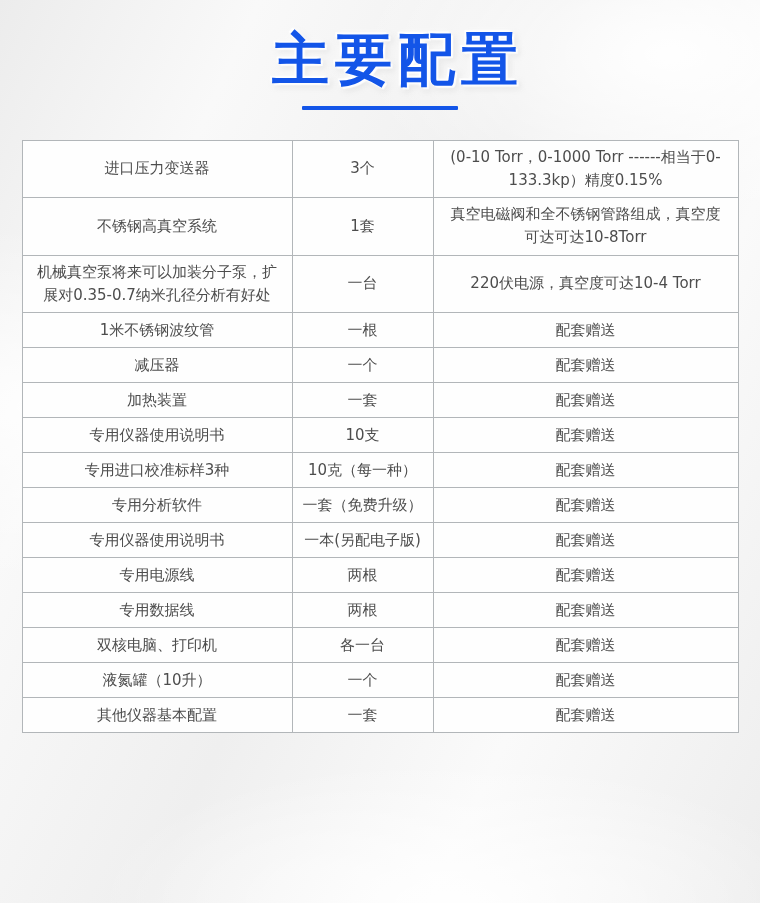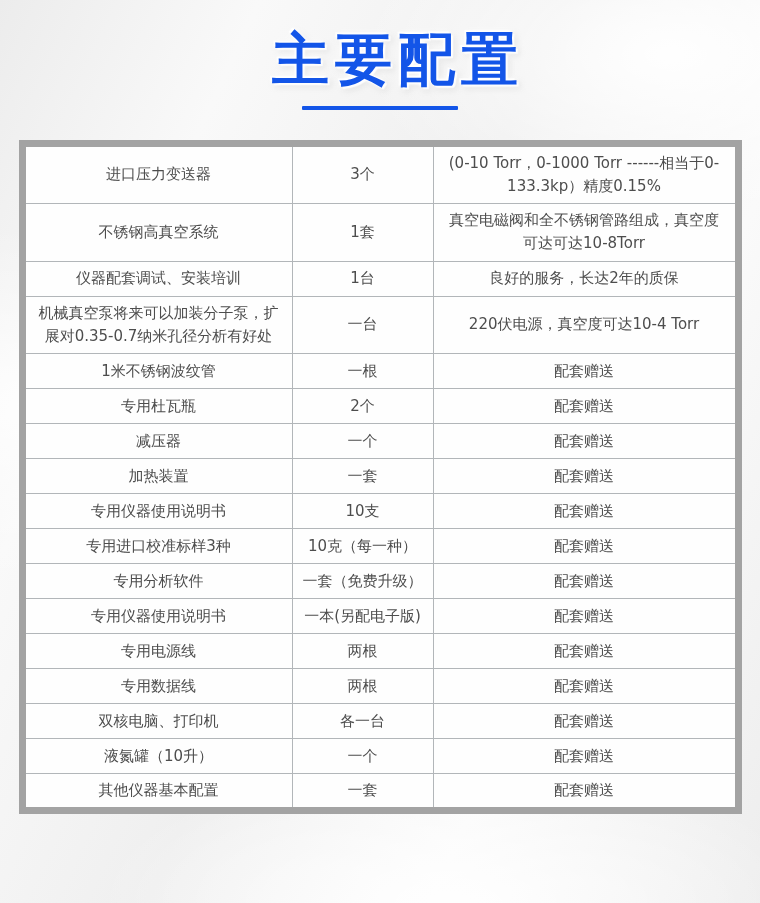--- a/index.html
+++ b/index.html
@@ -48,21 +48,21 @@
   }
   .config-table td {
     border: 1px solid var(--line);
     text-align: center;
     vertical-align: middle;
     padding: 5px 10px;
     line-height: 1.55;
     word-break: break-word;
   }
   .config-table tr { height: 35px; }
-  .config-table { border: 7px solid #a3a3a3; }
+  .config-table { border: 1px solid #a3a3a3; }
 </style>
 </head>
 <body>
 
 <div class="header">
   <div class="page-title">主要配置</div>
   <div class="title-underline"></div>
 </div>
 
 <table class="config-table">
@@ -78,43 +78,33 @@
     <td>(0-10 Torr，0-1000 Torr ------相当于0-133.3kp）精度0.15%</td>
   </tr>
 
   <tr>
     <td>不锈钢高真空系统</td>
     <td>1套</td>
     <td>真空电磁阀和全不锈钢管路组成，真空度可达可达10-8Torr</td>
   </tr>
 
 
-  <tr>
-    <td>仪器配套调试、安装培训</td>
-    <td>1台</td>
-    <td>良好的服务，长达2年的质保</td>
-  </tr>
 
   <tr>
     <td>机械真空泵将来可以加装分子泵，扩展对0.35-0.7纳米孔径分析有好处</td>
     <td>一台</td>
     <td>220伏电源，真空度可达10-4 Torr</td>
   </tr>
 
   <tr>
     <td>1米不锈钢波纹管</td>
     <td>一根</td>
     <td>配套赠送</td>
   </tr>
 
-  <tr>
-    <td>专用杜瓦瓶</td>
-    <td>2个</td>
-    <td>配套赠送</td>
-  </tr>
 
   <tr>
     <td>减压器</td>
     <td>一个</td>
     <td>配套赠送</td>
   </tr>
 
   <tr>
     <td>加热装置</td>
     <td>一套</td>

